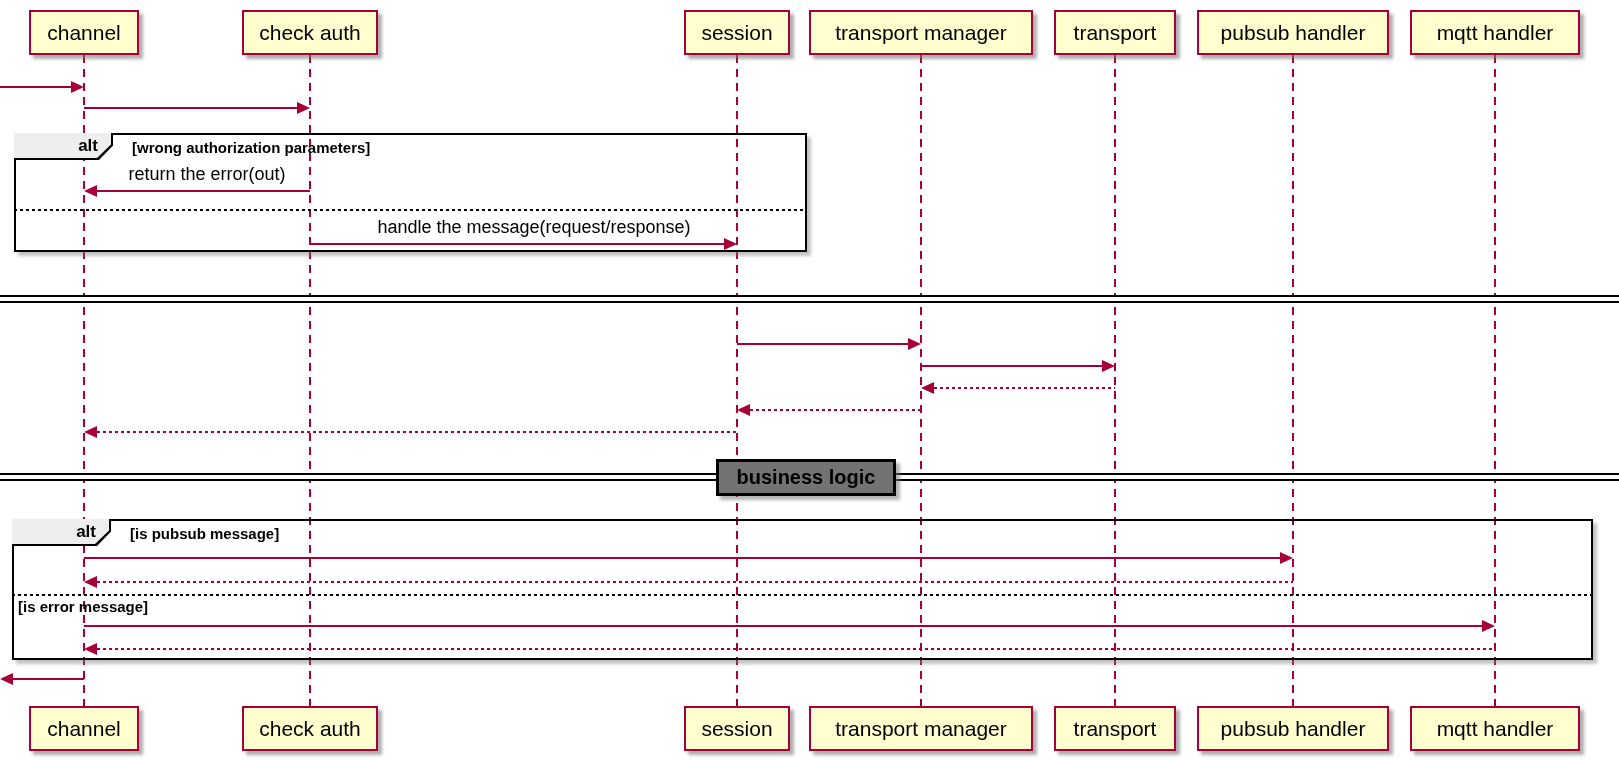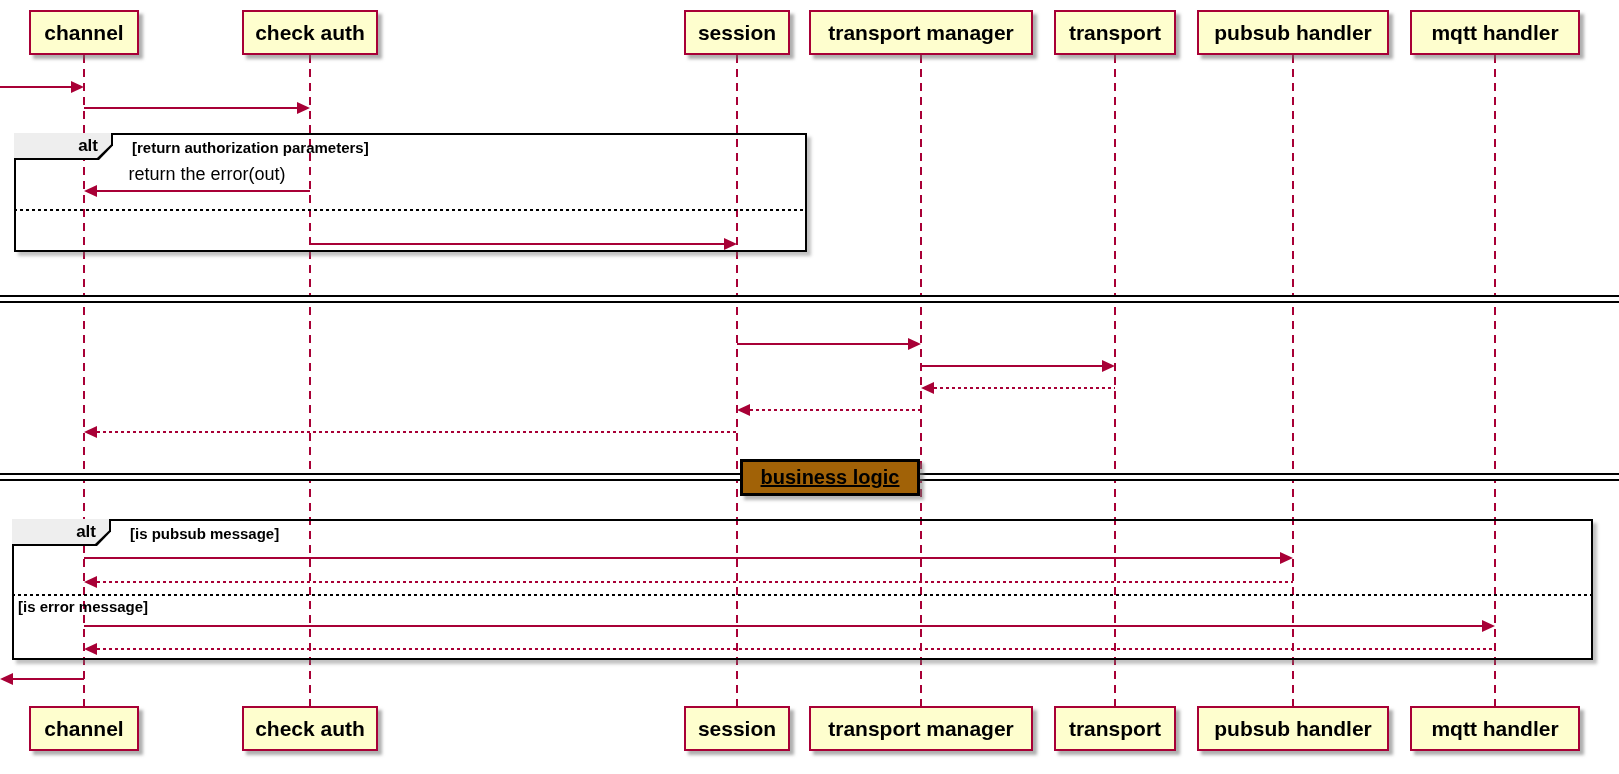--- a/index.html
+++ b/index.html
@@ -3,21 +3,21 @@
 <meta charset="utf-8">
 <style>
   html,body{margin:0;padding:0;background:#ffffff;}
   #diagram{
     position:relative;width:1619px;height:774px;overflow:hidden;
     font-family:"Liberation Sans","DejaVu Sans",sans-serif;background:#ffffff;
   }
   .lifeline{position:absolute;width:2px;}
   .pbox{
     position:absolute;height:41px;border:2px solid;display:flex;align-items:center;justify-content:center;
-    font-size:21px;color:#000;box-shadow:4px 4px 3px rgba(110,110,110,.55);z-index:5;white-space:nowrap;font-weight:bold;
+    font-size:21px;color:#000;box-shadow:4px 4px 3px rgba(110,110,110,.55);z-index:5;white-space:nowrap;
   }
   .msg-line{position:absolute;height:2px;z-index:4;}
   .arrow{position:absolute;width:0;height:0;border-top:6px solid transparent;border-bottom:6px solid transparent;z-index:4;}
   .msg-label{position:absolute;width:440px;text-align:center;font-size:18px;color:#000;z-index:4;white-space:nowrap;}
   .frame{position:absolute;border:2px solid #000;box-shadow:4px 4px 3px rgba(120,120,120,.45);z-index:2;}
   .tab{position:absolute;left:-2px;top:-2px;z-index:3;}
   .tab-outer{position:absolute;inset:0;background:#000;}
   .tab-inner{position:absolute;left:0;top:0;right:2px;bottom:2px;}
   .tab-outer,.tab-inner{clip-path:polygon(0 0,100% 0,100% 46%,calc(100% - 14px) 100%,0 100%);}
   .tab-text{position:absolute;left:0;top:0;width:84px;text-align:right;font-size:17px;font-weight:bold;color:#000;z-index:3;}
@@ -39,43 +39,44 @@
     <div class="lifeline" style="left: 920px; top: 55px; height: 651px; z-index: 1; background: repeating-linear-gradient(rgb(168, 0, 54) 0px, rgb(168, 0, 54) 8px, transparent 8px, transparent 14px);"></div>
     <div class="lifeline" style="left: 1114px; top: 55px; height: 651px; z-index: 1; background: repeating-linear-gradient(rgb(168, 0, 54) 0px, rgb(168, 0, 54) 8px, transparent 8px, transparent 14px);"></div>
     <div class="lifeline" style="left: 1292px; top: 55px; height: 651px; z-index: 1; background: repeating-linear-gradient(rgb(168, 0, 54) 0px, rgb(168, 0, 54) 8px, transparent 8px, transparent 14px);"></div>
     <div class="lifeline" style="left: 1494px; top: 55px; height: 651px; z-index: 1; background: repeating-linear-gradient(rgb(168, 0, 54) 0px, rgb(168, 0, 54) 8px, transparent 8px, transparent 14px);"></div>
     <div class="frame" style="left: 14px; top: 133px; width: 789px; height: 115px;"></div>
     <div class="tab" style="left: 14px; top: 133px; width: 99px; height: 27px; z-index: 3;">
       <div class="tab-outer"></div>
       <div class="tab-inner" style="background: rgb(238, 238, 238);"></div>
     </div>
     <div class="tab-text" style="left: 14px; top: 136px;">alt</div>
-    <div class="guard" style="left: 132px; top: 139px;">[return authorization parameters]</div>
+    <div class="guard" style="left: 132px; top: 139px;">[wrong authorization parameters]</div>
     <div class="frame-divider" style="left: 14px; top: 209px; width: 793px; background: repeating-linear-gradient(to right, rgb(0, 0, 0) 0px, rgb(0, 0, 0) 3px, transparent 3px, transparent 6px);"></div>
     <div class="frame" style="left: 12px; top: 519px; width: 1577px; height: 137px;"></div>
     <div class="tab" style="left: 12px; top: 519px; width: 99px; height: 27px; z-index: 3;">
       <div class="tab-outer"></div>
       <div class="tab-inner" style="background: rgb(238, 238, 238);"></div>
     </div>
     <div class="tab-text" style="left: 12px; top: 522px;">alt</div>
     <div class="guard" style="left: 130px; top: 525px;">[is pubsub message]</div>
     <div class="frame-divider" style="left: 12px; top: 594px; width: 1581px; background: repeating-linear-gradient(to right, rgb(0, 0, 0) 0px, rgb(0, 0, 0) 3px, transparent 3px, transparent 6px);"></div>
     <div class="guard" style="left: 18px; top: 598px;">[is error message]</div>
     <div class="sep-lines" style="top: 295px;"></div>
     <div class="sep-lines" style="top: 473px;"></div>
-    <div class="sep-box" style="left: 740px; top: 459px; width: 174px; height: 31px; background: #a16207; text-decoration: underline;">business logic</div>
+    <div class="sep-box" style="left: 716px; top: 459px; width: 174px; height: 31px; background: #737373;">business logic</div>
     <div class="msg-line" style="left: 0px; top: 86px; width: 71px; background: rgb(168, 0, 54);"></div>
     <div class="arrow" style="top: 81px; left: 71px; border-left: 13px solid rgb(168, 0, 54);"></div>
     <div class="msg-line" style="left: 84px; top: 107px; width: 213px; background: rgb(168, 0, 54);"></div>
     <div class="arrow" style="top: 102px; left: 297px; border-left: 13px solid rgb(168, 0, 54);"></div>
     <div class="msg-line" style="left: 97px; top: 190px; width: 213px; background: rgb(168, 0, 54);"></div>
     <div class="arrow" style="top: 185px; left: 84px; border-right: 13px solid rgb(168, 0, 54);"></div>
     <div class="msg-label" style="left: -13px; top: 164px;">return the error(out)</div>
     <div class="msg-line" style="left: 310px; top: 243px; width: 414px; background: rgb(168, 0, 54);"></div>
     <div class="arrow" style="top: 238px; left: 724px; border-left: 13px solid rgb(168, 0, 54);"></div>
+    <div class="msg-label" style="left: 314px; top: 217px;">handle the message(request/response)</div>
     <div class="msg-line" style="left: 737px; top: 343px; width: 171px; background: rgb(168, 0, 54);"></div>
     <div class="arrow" style="top: 338px; left: 908px; border-left: 13px solid rgb(168, 0, 54);"></div>
     <div class="msg-line" style="left: 921px; top: 365px; width: 181px; background: rgb(168, 0, 54);"></div>
     <div class="arrow" style="top: 360px; left: 1102px; border-left: 13px solid rgb(168, 0, 54);"></div>
     <div class="msg-line" style="left: 934px; top: 387px; width: 181px; background: repeating-linear-gradient(to right, rgb(168, 0, 54) 0px, rgb(168, 0, 54) 3px, transparent 3px, transparent 6px);"></div>
     <div class="arrow" style="top: 382px; left: 921px; border-right: 13px solid rgb(168, 0, 54);"></div>
     <div class="msg-line" style="left: 750px; top: 409px; width: 171px; background: repeating-linear-gradient(to right, rgb(168, 0, 54) 0px, rgb(168, 0, 54) 3px, transparent 3px, transparent 6px);"></div>
     <div class="arrow" style="top: 404px; left: 737px; border-right: 13px solid rgb(168, 0, 54);"></div>
     <div class="msg-line" style="left: 97px; top: 431px; width: 640px; background: repeating-linear-gradient(to right, rgb(168, 0, 54) 0px, rgb(168, 0, 54) 3px, transparent 3px, transparent 6px);"></div>
     <div class="arrow" style="top: 426px; left: 84px; border-right: 13px solid rgb(168, 0, 54);"></div>

